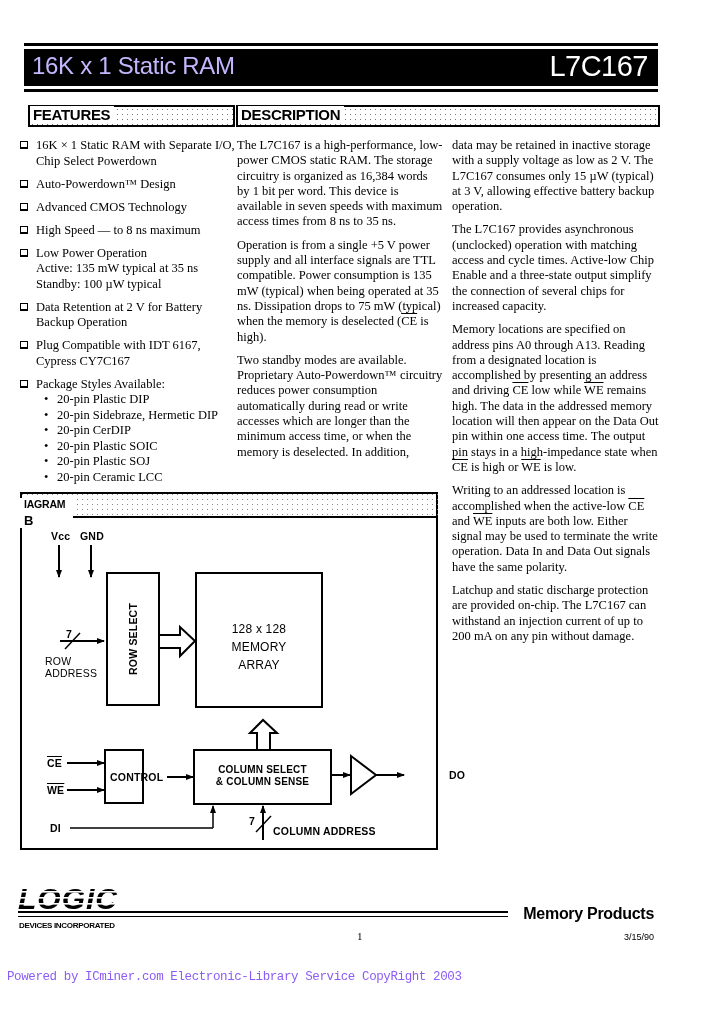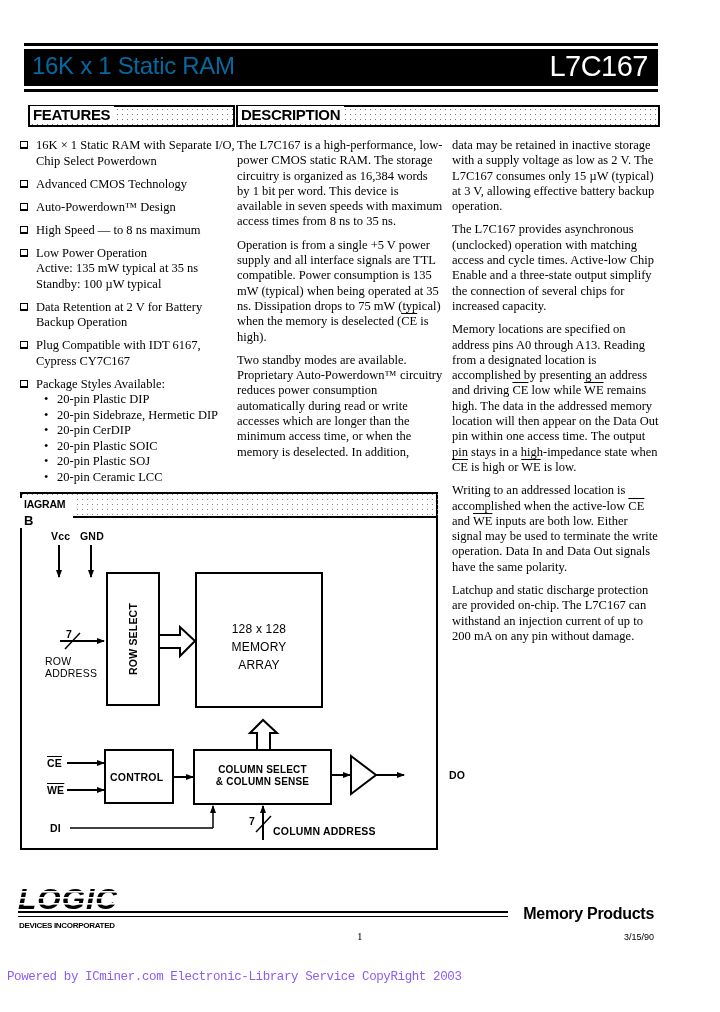--- a/index.html
+++ b/index.html
@@ -2,21 +2,21 @@
 <html><head>
 <meta charset="utf-8">
 <style>
   html, body { margin: 0; padding: 0; background: #ffffff; }
   body { width: 720px; height: 1012px; position: relative; overflow: hidden;
          font-family: "Liberation Serif", "DejaVu Serif", serif; color: #000; }
   .abs { position: absolute; }
   .rule { position: absolute; background: #000; }
   
   .titlebar { position: absolute; left: 24px; top: 49px; width: 634px; height: 37px; background: #000; }
-  .titlebar .t-left { position: absolute; left: 8px; top: 3px; color: #0369a1;
+  .titlebar .t-left { position: absolute; left: 8px; top: 3px; color: #c4b5fd;
        font-family: "Liberation Sans", sans-serif; font-size: 24px; letter-spacing: -0.3px; text-align: right; }
   .titlebar .t-right { position: absolute; right: 10px; top: 1px; color: #fff;
        font-family: "Liberation Sans", sans-serif; font-size: 29px; letter-spacing: -0.5px; }
   
   .sec-head { position: absolute; height: 22px; border: 2px solid #000; box-sizing: border-box;
        background-image: radial-gradient(#777 0.7px, transparent 0.9px);
        background-size: 5px 5px; }
   .sec-head span { background: #fff; font-family: "Liberation Sans", sans-serif; font-weight: bold;
        font-size: 15px; padding: 0 4px 0 3px; position: relative; top: -1px; letter-spacing: -0.3px; }
   
@@ -60,25 +60,25 @@
 <div class="sec-head" style="left:28px;top:105px;width:207px;">
   <span>FEATURES</span>
 </div>
 <div class="features">
   <div class="feat">
     <span class="box"></span>
     <span>16K × 1 Static RAM with Separate I/O, Chip Select Powerdown</span>
   </div>
   <div class="feat">
     <span class="box"></span>
+    <span>Auto-Powerdown™ Design</span>
+  </div>
+  <div class="feat">
+    <span class="box"></span>
     <span>Advanced CMOS Technology</span>
-  </div>
-  <div class="feat">
-    <span class="box"></span>
-    <span>Auto-Powerdown™ Design</span>
   </div>
   <div class="feat">
     <span class="box"></span>
     <span>High Speed — to 8 ns maximum</span>
   </div>
   <div class="feat">
     <span class="box"></span>
     <span>Low Power Operation</span><br>
     <span>Active: 135 mW typical at 35 ns</span><br>
     <span>Standby: 100 µW typical</span>
@@ -183,21 +183,21 @@
     <div>128 x 128</div>
     <div>MEMORY</div>
     <div>ARRAY</div>
   </div>
 </div>
 
 <span class="lbl" style="left:47px;top:757px;font-weight:bold;text-decoration:overline;">CE</span>
 <span class="lbl" style="left:47px;top:784px;font-weight:bold;text-decoration:overline;">WE</span>
 <span class="lbl" style="left:50px;top:822px;font-weight:bold;">DI</span>
 
-<div class="blk" style="left:104px;top:749px;width:70px;height:55px;">
+<div class="blk" style="left:104px;top:749px;width:40px;height:55px;">
   <span class="lbl" style="left:4px;top:20px;font-weight:bold;">CONTROL</span>
 </div>
 
 <div class="blk" style="left:193px;top:749px;width:139px;height:56px;">
   <div class="lbl" style="left:0;right:0;top:13px;text-align:center;font-weight:bold;font-size:10px;">
     <div>COLUMN SELECT</div>
     <div>&amp; COLUMN SENSE</div>
   </div>
 </div>
 

